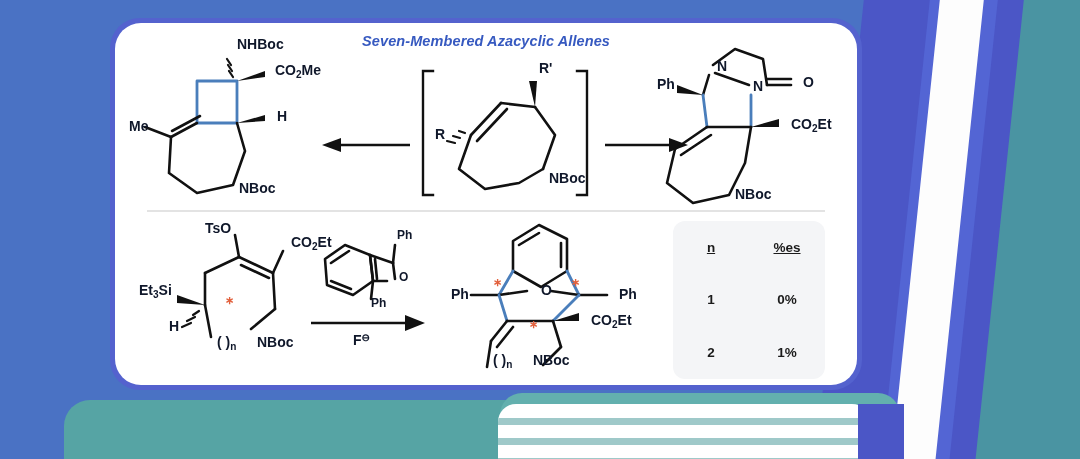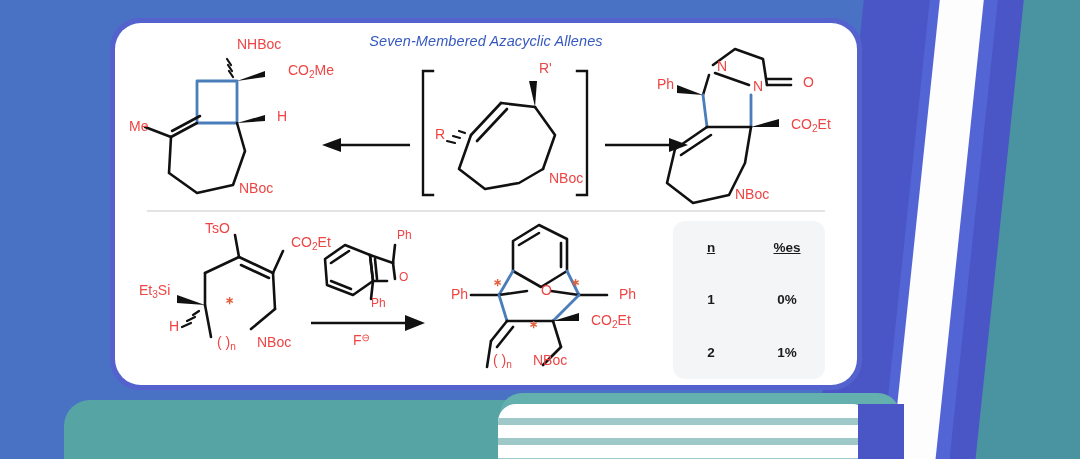--- a/index.html
+++ b/index.html
@@ -57,21 +57,21 @@
   .card-outer{
     position:absolute;left:110px;top:18px;width:752px;height:372px;
     background:#5462ce;border-radius:30px;
   }
   .card{
     position:absolute;left:115px;top:23px;width:742px;height:362px;
     background:#ffffff;border-radius:26px;overflow:hidden;
   }
   .card-title{
     position:absolute;left:0;top:10px;width:742px;text-align:center;
-    font-size:14.5px;font-weight:normal;font-style:italic;color:#3659c0;
+    font-size:14.5px;font-weight:bold;font-style:italic;color:#3659c0;
     letter-spacing:.1px;
   }
   .divider{
     position:absolute;left:32px;top:187px;width:678px;height:2px;
     background:#e3e3e3;
   }
 
   
   .table-box{
     position:absolute;left:558px;top:198px;width:152px;height:158px;
@@ -80,21 +80,21 @@
   .table-grid{
     position:absolute;inset:0;display:grid;
     grid-template-columns:1fr 1fr;grid-template-rows:repeat(3,1fr);
     align-items:center;justify-items:center;
     font-size:13.5px;font-weight:bold;color:#1b1b1b;
   }
   .table-grid .hdr{text-decoration:underline;}
 
   
   .lbl{
-    position:absolute;font-weight:normal;color:#ef4444;
+    position:absolute;font-weight:bold;color:#0f172a;
     font-size:14px;white-space:nowrap;line-height:1;padding-left:10px;
   }
   .lbl.sm{font-size:12px;}
   .sub{font-size:.72em;vertical-align:-.28em;}
   .sup{font-size:.72em;vertical-align:.42em;}
   .ast{position:absolute;color:#e2603c;font-size:11px;font-weight:bold;line-height:1;}
   svg.draw{position:absolute;left:0;top:0;width:742px;height:362px;overflow:visible;pointer-events:none;}
   .bk{stroke:#111;stroke-width:2.6;fill:none;stroke-linecap:round;stroke-linejoin:round;}
   .bkt{stroke:#111;stroke-width:2.2;fill:none;stroke-linecap:round;stroke-linejoin:round;}
   .bl{stroke:#4a7ebb;stroke-width:2.8;fill:none;stroke-linecap:round;stroke-linejoin:round;}
@@ -273,21 +273,21 @@
         <path class="bk" d="M398 304 L382 324"></path>
         <path class="bk" d="M376 318 L372 344"></path>
         <path class="bk" d="M438 298 L446 324"></path>
         <path class="bk" d="M446 324 L428 342"></path>
 
         <polygon class="wedge" points="438,298 464,290 464,298"></polygon>
       </g>
     </svg>
 
     <div class="lbl" style="left:112px;top:14px"><span>NHBoc</span></div>
-    <div class="lbl" style="left:163px;top:40px"><span>CO</span><span class="sub">2</span><span>Me</span></div>
+    <div class="lbl" style="left:150px;top:40px"><span>CO</span><span class="sub">2</span><span>Me</span></div>
     <div class="lbl" style="left:152px;top:86px"><span>H</span></div>
     <div class="lbl" style="left:4px;top:96px"><span>Me</span></div>
     <div class="lbl" style="left:114px;top:158px"><span>NBoc</span></div>
 
     <div class="lbl" style="left:310px;top:104px"><span>R</span></div>
     <div class="lbl" style="left:414px;top:38px"><span>R'</span></div>
     <div class="lbl" style="left:424px;top:148px"><span>NBoc</span></div>
 
     <div class="lbl" style="left:532px;top:54px"><span>Ph</span></div>
     <div class="lbl" style="left:592px;top:36px"><span>N</span></div>

